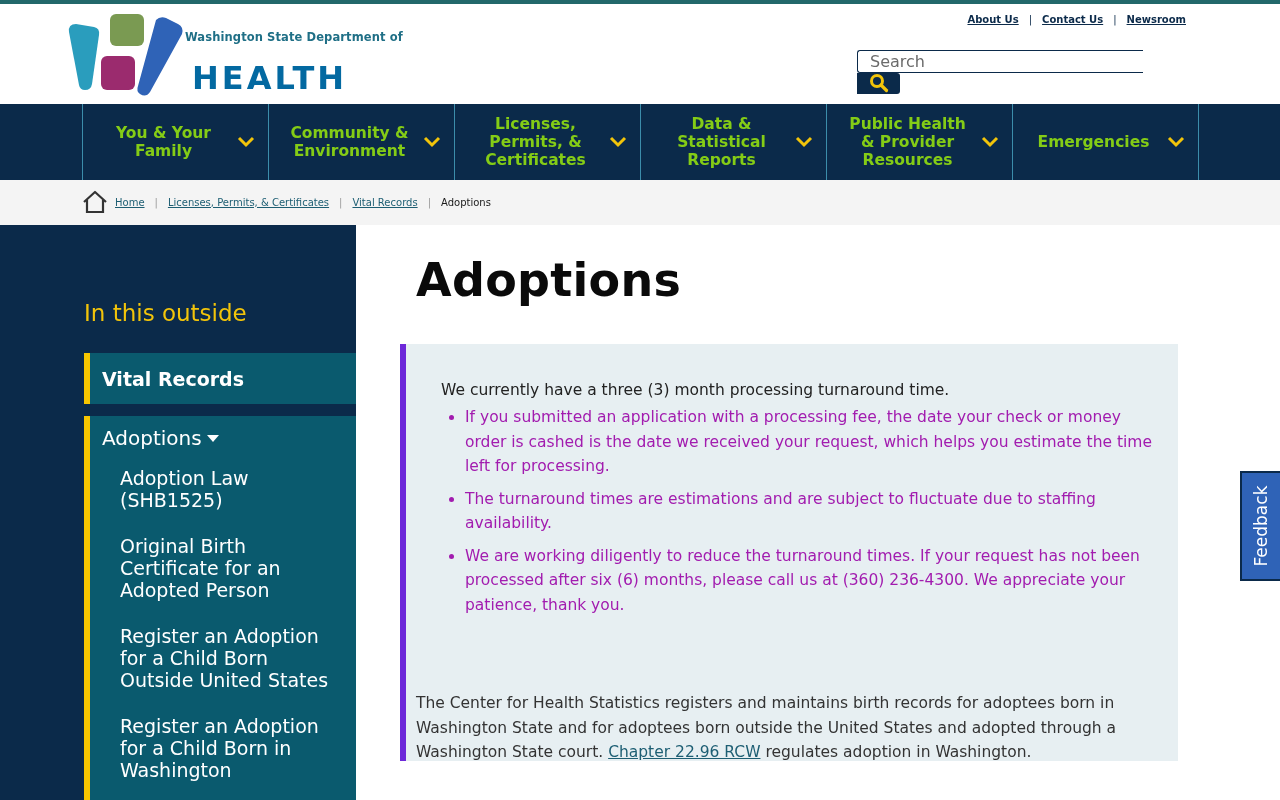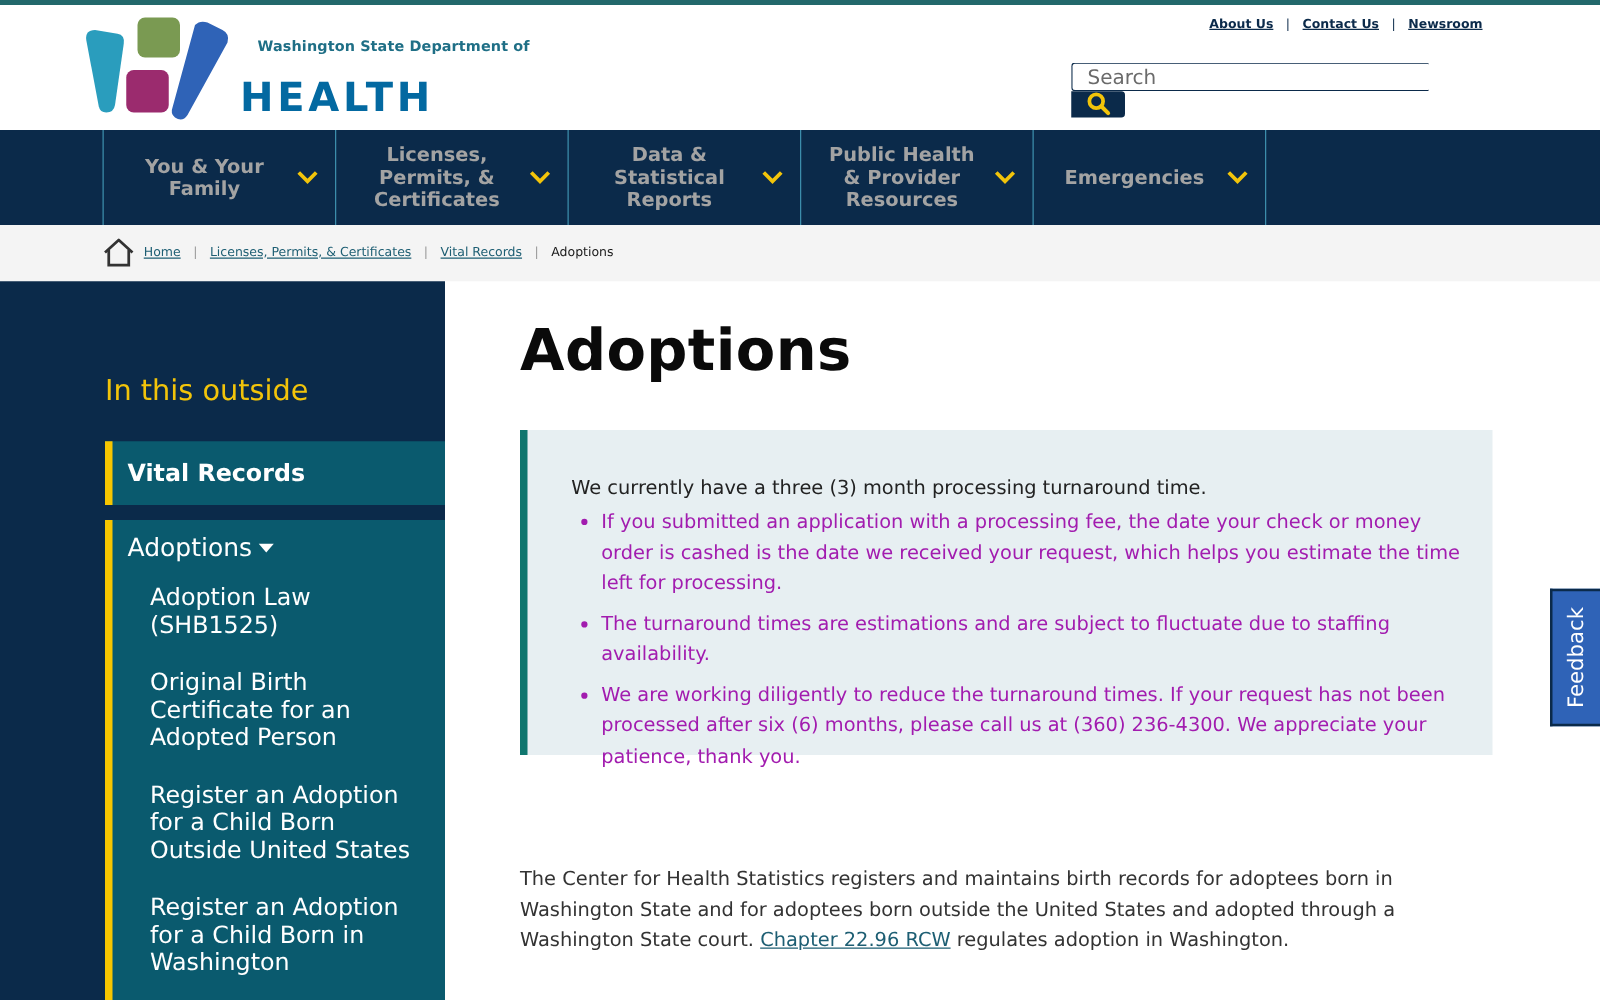--- a/index.html
+++ b/index.html
@@ -5,38 +5,38 @@
     * { box-sizing: border-box; margin: 0; padding: 0; }
     html, body { width: 1280px; height: 800px; overflow: hidden; background: #ffffff; }
     body { font-family: "DejaVu Sans", "Liberation Sans", sans-serif; color: #1a1a1a; position: relative; }
 
     .top-stripe { position: absolute; left: 0; top: 0; width: 1280px; height: 4px; background: #22686b; }
 
     
     .header { position: absolute; left: 0; top: 4px; width: 1280px; height: 100px; background: #fff; }
     .logo { position: absolute; left: 66px; top: 8px; width: 330px; height: 88px; }
     .logo svg { display: block; }
-    .logo-sub { position: absolute; left: 140px; top: 18px; font-size: 11.5px; font-weight: bold; color: #1f6f86; white-space: nowrap; letter-spacing: 0.1px; }
+    .logo-sub { position: absolute; left: 119px; top: 18px; font-size: 11.5px; font-weight: bold; color: #1f6f86; white-space: nowrap; letter-spacing: 0.1px; }
     .logo-main { position: absolute; left: 126px; top: 28px; font-size: 32px; font-weight: bold; color: #0369a1; letter-spacing: 3px; line-height: 48px; margin-top: 14px; }
 
     .util-links { position: absolute; right: 94px; top: 10px; display: flex; align-items: center; font-size: 10px; font-weight: bold; }
     .util-links a { color: #0b2a4a; text-decoration: underline; cursor: pointer; }
     .util-links .sep { color: #0b2a4a; margin: 0 10px; font-weight: normal; }
 
     .search { position: absolute; left: 857px; top: 46px; width: 329px; height: 44px; display: flex; flex-direction: column; }
     .search input { width: 286px; height: 44px; border: 1px solid #0b2a4a; border-right: none; border-radius: 3px 0 0 3px; padding: 0 12px; font-size: 16px; font-family: "DejaVu Sans", sans-serif; color: #333; outline: none; }
     .search input::placeholder { color: #6b6b6b; }
     .search button { width: 43px; height: 44px; background: #0b2a4a; border: none; border-radius: 0 3px 3px 0; display: flex; align-items: center; justify-content: center; cursor: pointer; }
 
     
     .nav { position: absolute; left: 0; top: 104px; width: 1280px; height: 76px; background: #0b2a4a; }
     .nav-inner { position: absolute; left: 82px; top: 0; height: 76px; display: flex; border-left: 1px solid #3c8dab; }
     .nav-item { width: 186px; height: 76px; border-right: 1px solid #3c8dab; display: flex; align-items: center; justify-content: space-between; padding: 0 12px 0 14px; cursor: pointer; }
     .nav-item:nth-child(2) { width: 186px; }
-    .nav-label { color: #a3a3a3; font-weight: bold; font-size: 15.5px; line-height: 18px; text-align: center; flex: 1; white-space: pre-line; }
+    .nav-label { color: #84cc16; font-weight: bold; font-size: 15.5px; line-height: 18px; text-align: center; flex: 1; white-space: pre-line; }
     .nav-chev { width: 20px; height: 14px; margin-left: 6px; }
 
     
     .crumb-bar { position: absolute; left: 0; top: 180px; width: 1280px; height: 45px; background: #f4f4f4; }
     .crumbs { position: absolute; left: 82px; top: 10px; display: flex; align-items: center; font-size: 10px; }
     .crumbs a { color: #1d5e73; text-decoration: underline; cursor: pointer; }
     .crumbs .sep { color: #999; margin: 0 10px; }
     .crumbs .current { color: #1a1a1a; }
     .home-icon { width: 26px; height: 24px; margin-right: 7px; }
 
@@ -44,21 +44,21 @@
     .sidebar { position: absolute; left: 0; top: 225px; width: 356px; height: 575px; background: #0b2a4a; }
     .side-title { position: absolute; left: 84px; top: 75px; color: #f2c40a; font-size: 23px; }
     .side-vital { position: absolute; left: 84px; top: 128px; width: 272px; height: 51px; background: #0a5a6e; border-left: 6px solid #f7c600; display: flex; align-items: center; padding-left: 12px; color: #fff; font-weight: bold; font-size: 19px; cursor: pointer; }
     .side-group { position: absolute; left: 84px; top: 191px; width: 272px; height: 400px; background: #0a5a6e; border-left: 6px solid #f7c600; }
     .side-group-head { position: absolute; left: 12px; top: 10px; color: #fff; font-size: 20px; display: flex; align-items: center; cursor: pointer; }
     .caret { width: 14px; height: 10px; margin-left: 4px; }
     .side-sub { position: absolute; left: 30px; color: #fff; font-size: 19px; line-height: 22px; width: 230px; cursor: pointer; white-space: pre-line; }
 
     
     .page-title { position: absolute; left: 416px; top: 253px; font-size: 46px; font-weight: bold; color: #0a0a0a; letter-spacing: 0.3px; }
-    .notice { position: absolute; left: 416px; top: 344px; width: 778px; height: 260px; background: #e7eff2; border-left: 6px solid #0f766e; }
+    .notice { position: absolute; left: 400px; top: 344px; width: 778px; height: 417px; background: #e7eff2; border-left: 6px solid #6d28d9; }
     .notice-lead { position: absolute; left: 35px; top: 37px; font-size: 15.5px; color: #222; }
     .notice ul { position: absolute; left: 59px; top: 61px; width: 690px; list-style: disc; font-size: 15.5px; color: #a21caf; line-height: 24.5px; }
     .notice li { margin-bottom: 8px; }
 
     .body-para { position: absolute; left: 416px; top: 691px; width: 780px; font-size: 15.5px; color: #333; line-height: 24.5px; }
     .body-para a { color: #1d5e73; text-decoration: underline; cursor: pointer; }
 
     
     .feedback { position: absolute; left: 1240px; top: 471px; width: 40px; height: 110px; background: #2f63b7; border: 2px solid #0b2a4a; border-right: none; display: flex; align-items: center; justify-content: center; cursor: pointer; }
     .feedback span { color: #fff; font-size: 17px; transform: rotate(-90deg); white-space: nowrap; }
@@ -97,20 +97,27 @@
       </svg>
     </button>
   </div>
 </header>
 
 <nav class="nav">
   <div class="nav-inner">
     <div class="nav-item">
       <span class="nav-label">You &amp; Your
 Family</span>
+      <svg class="nav-chev" viewBox="0 0 20 14">
+          <polyline points="3,3 10,10 17,3" fill="none" stroke="#f2c40a" stroke-width="3"></polyline>
+        </svg>
+    </div>
+    <div class="nav-item">
+      <span class="nav-label">Community &amp;
+Environment</span>
       <svg class="nav-chev" viewBox="0 0 20 14">
           <polyline points="3,3 10,10 17,3" fill="none" stroke="#f2c40a" stroke-width="3"></polyline>
         </svg>
     </div>
     <div class="nav-item">
       <span class="nav-label">Licenses,
 Permits, &amp;
 Certificates</span>
       <svg class="nav-chev" viewBox="0 0 20 14">
           <polyline points="3,3 10,10 17,3" fill="none" stroke="#f2c40a" stroke-width="3"></polyline>

